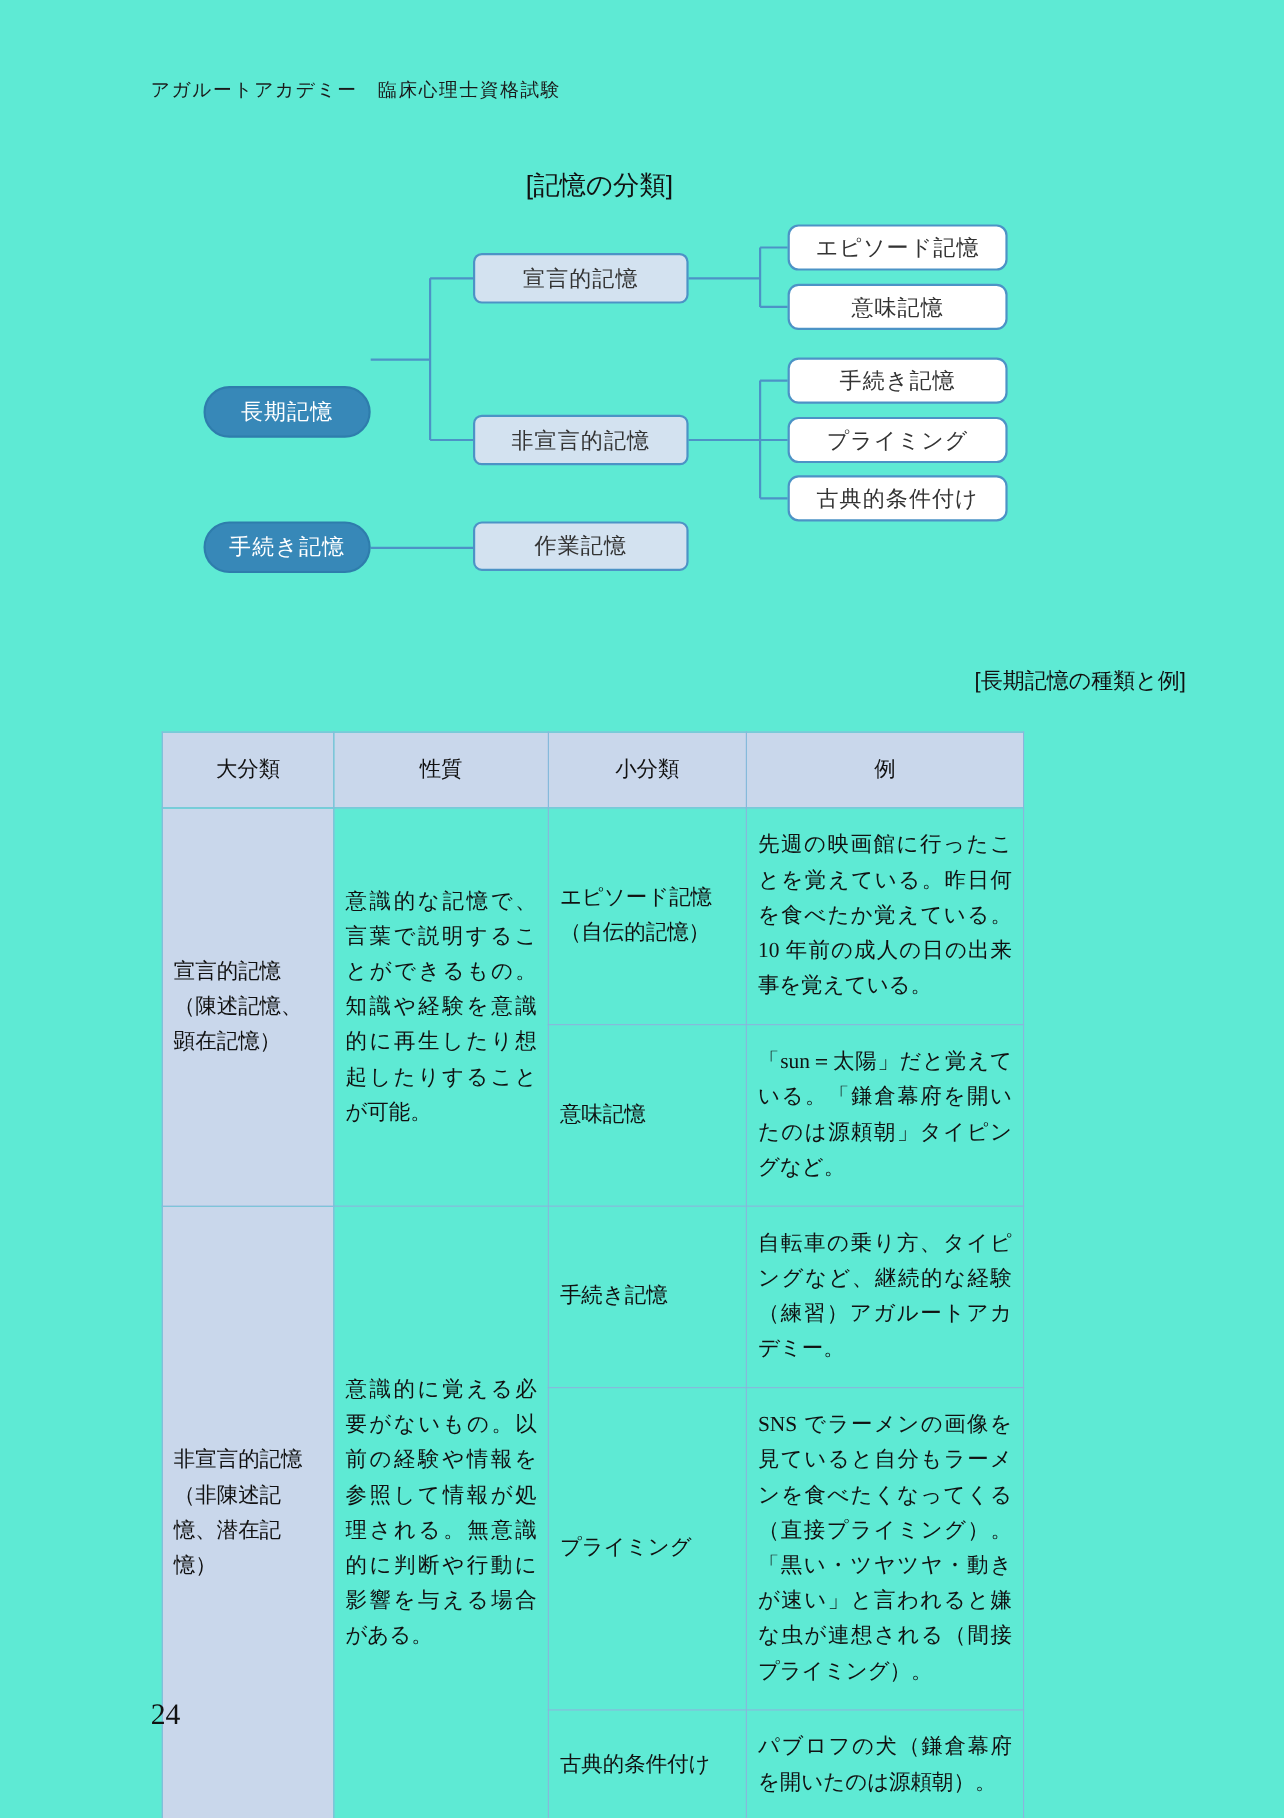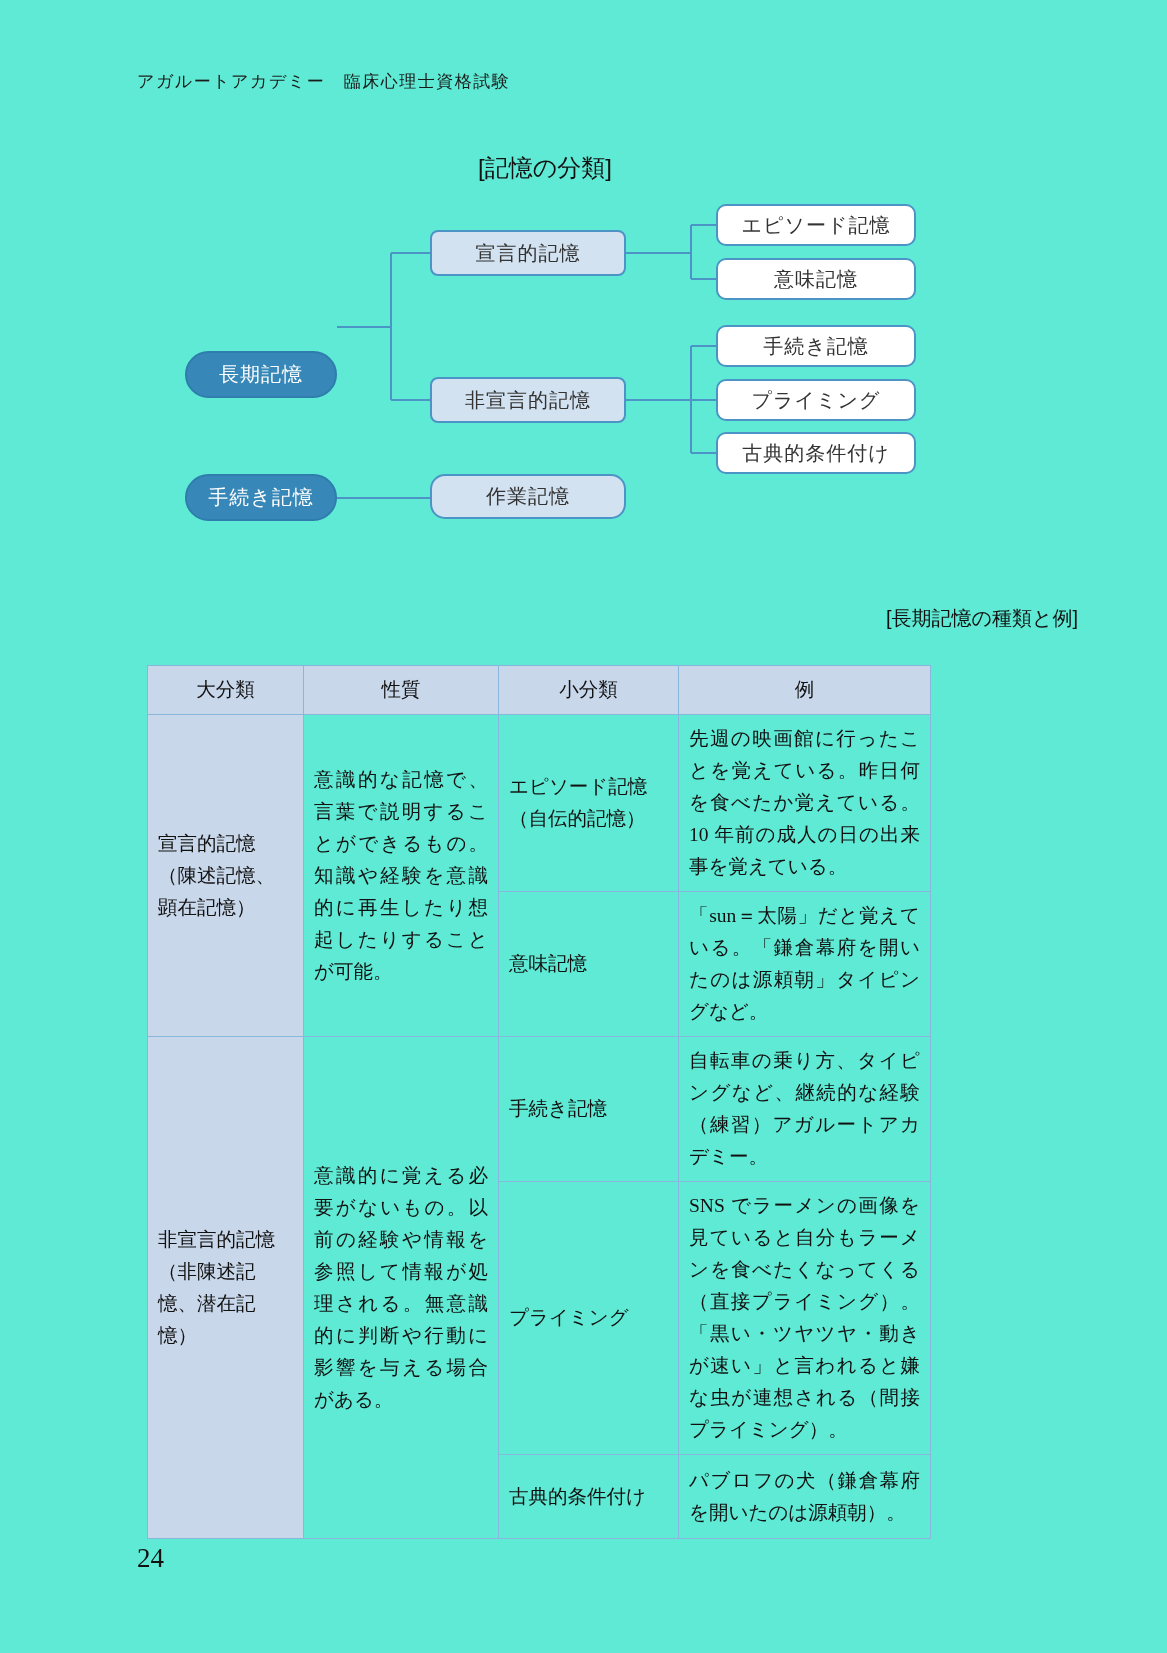--- a/index.html
+++ b/index.html
@@ -46,21 +46,21 @@
     text-align:right; font-size:20px; color:#111;
   }
   .memtable{
     position:absolute; left:147px; top:665px;
     border-collapse:collapse; table-layout:fixed; width:783px;
     font-family:"Liberation Serif","DejaVu Serif",serif;
     font-size:19.5px; color:#111;
   }
   .memtable th,.memtable td{
     border:1.5px solid var(--table-border);
-    padding:8px 10px; vertical-align:middle; line-height:32px;
+    padding:18px 10px; vertical-align:middle; line-height:32px;
     overflow:hidden;
   }
   .memtable th{
     background:var(--shade-bg); font-weight:normal; text-align:center;
     height:31px;
   }
   td.cat{background:var(--shade-bg); white-space:pre-wrap; text-align:left;}
   td.nat{text-align:justify; text-justify:inter-character;}
   td.sub{white-space:pre-wrap; text-align:left;}
   td.ex{text-align:justify; text-justify:inter-character;}
@@ -99,21 +99,21 @@
   <div class="node box-white" style="left:716px; top:258px; width:200px; height:42px;">意味記憶</div>
 
   <div class="node box-white" style="left:716px; top:325px; width:200px; height:42px;">手続き記憶</div>
 
   <div class="node box-white" style="left:716px; top:379px; width:200px; height:42px;">プライミング</div>
 
   <div class="node box-white" style="left:716px; top:432px; width:200px; height:42px;">古典的条件付け</div>
 
   <div class="node pill" style="left:185px; top:474px; width:152px; height:47px;">手続き記憶</div>
 
-  <div class="node box-light" style="left:430px; top:474px; width:196px; height:45px;border-radius:15px;">作業記憶</div>
+  <div class="node box-light" style="left:430px; top:474px; width:196px; height:45px;">作業記憶</div>
 
   <div class="table-title">[長期記憶の種類と例]</div>
 
   <table class="memtable">
     <colgroup>
       <col style="width:156px;">
       <col style="width:195px;">
       <col style="width:180px;">
       <col style="width:252px;">
     </colgroup>

